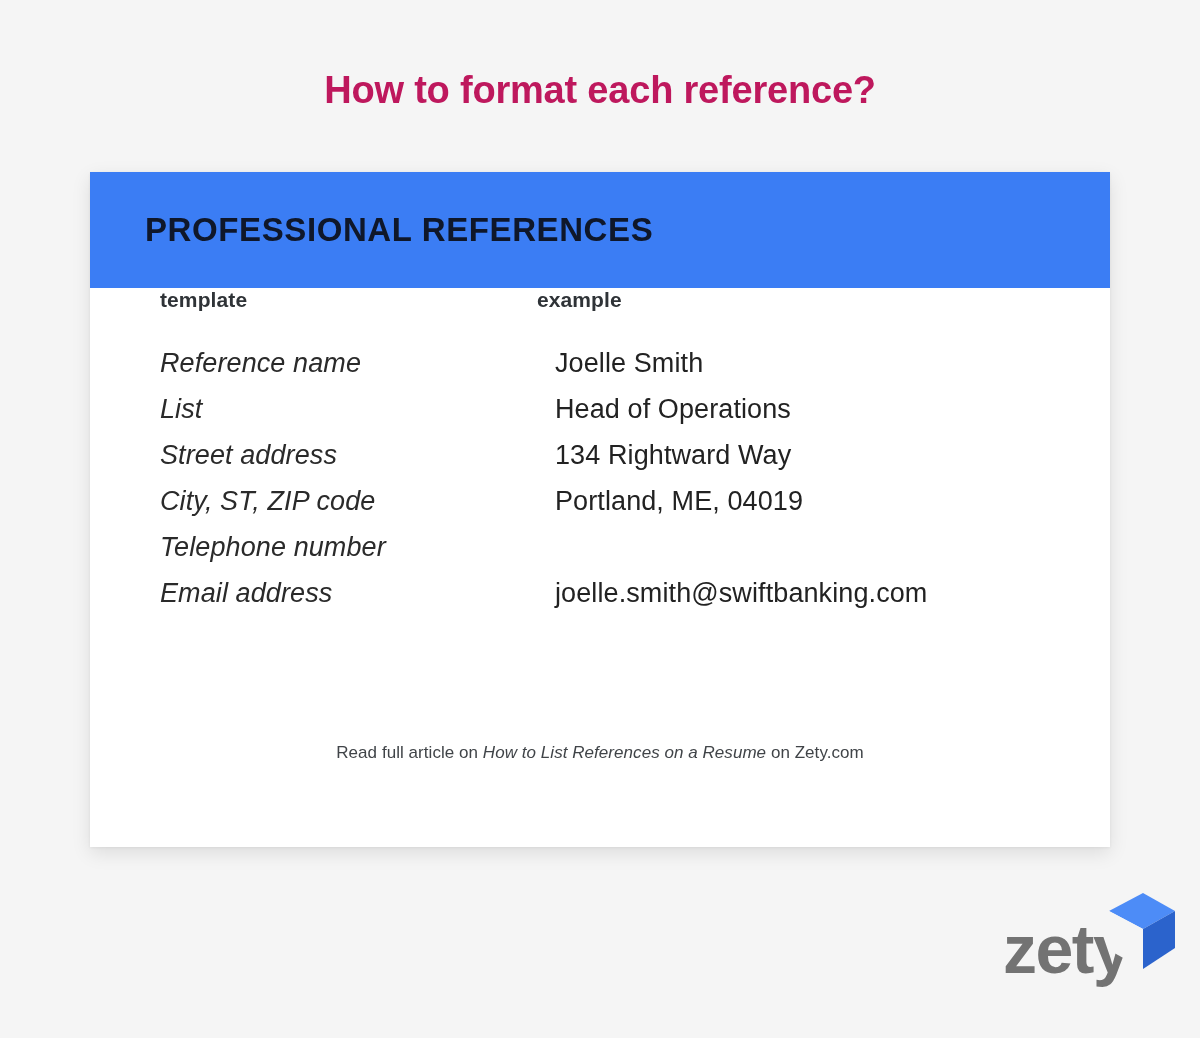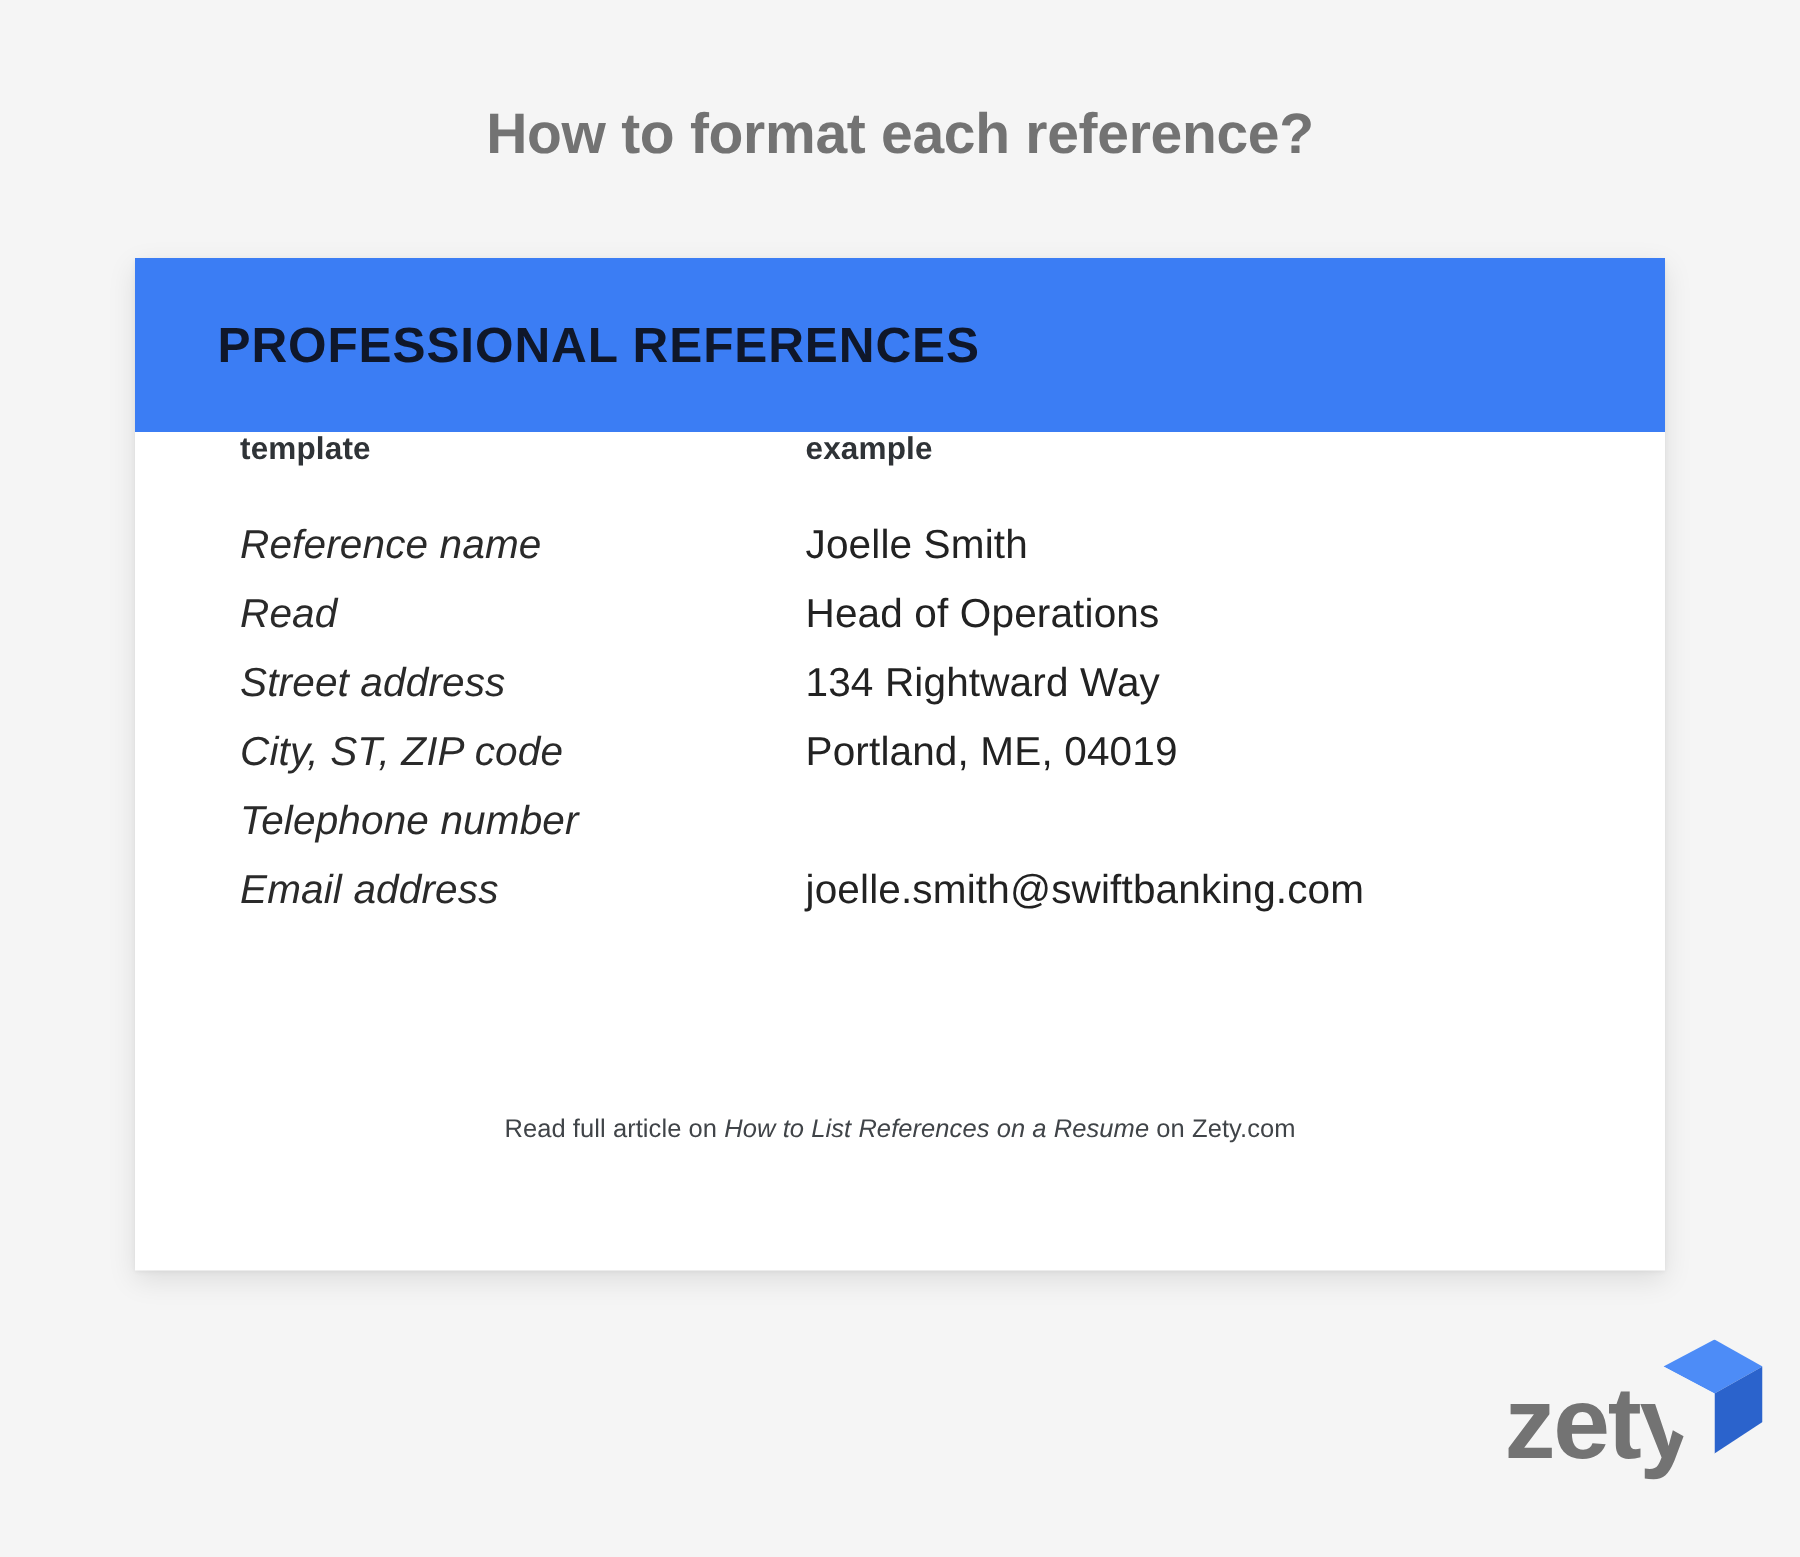--- a/index.html
+++ b/index.html
@@ -18,21 +18,21 @@
 
   
   .page-title {
     position: absolute;
     top: 68px;
     left: 0;
     width: 1200px;
     text-align: center;
     font-size: 38px;
     font-weight: 700;
-    color: #737373;
+    color: #be185d;
     letter-spacing: -0.2px;
     line-height: 1.2;
   }
 
   
   .card {
     position: absolute;
     left: 90px;
     top: 172px;
     width: 1020px;
@@ -80,20 +80,21 @@
   }
   .col-template { width: 377px; }
 
   .rows {
     margin-top: 36px;
   }
   .ref-row {
     display: flex;
     align-items: baseline;
     height: 46px;
+    gap: 18px;
   }
   .cell-template {
     width: 377px;
     font-size: 27px;
     font-style: italic;
     font-weight: 400;
     color: #2a2a2a;
     letter-spacing: 0.1px;
     white-space: nowrap;
   }
@@ -167,21 +168,21 @@
       </div>
 
       <div class="rows">
 
         <div class="ref-row">
           <div class="cell-template">Reference name</div>
           <div class="cell-example">Joelle Smith</div>
         </div>
 
         <div class="ref-row">
-          <div class="cell-template">Read</div>
+          <div class="cell-template">List</div>
           <div class="cell-example">Head of Operations</div>
         </div>
 
 
         <div class="ref-row">
           <div class="cell-template">Street address</div>
           <div class="cell-example">134 Rightward Way</div>
         </div>
 
         <div class="ref-row">

